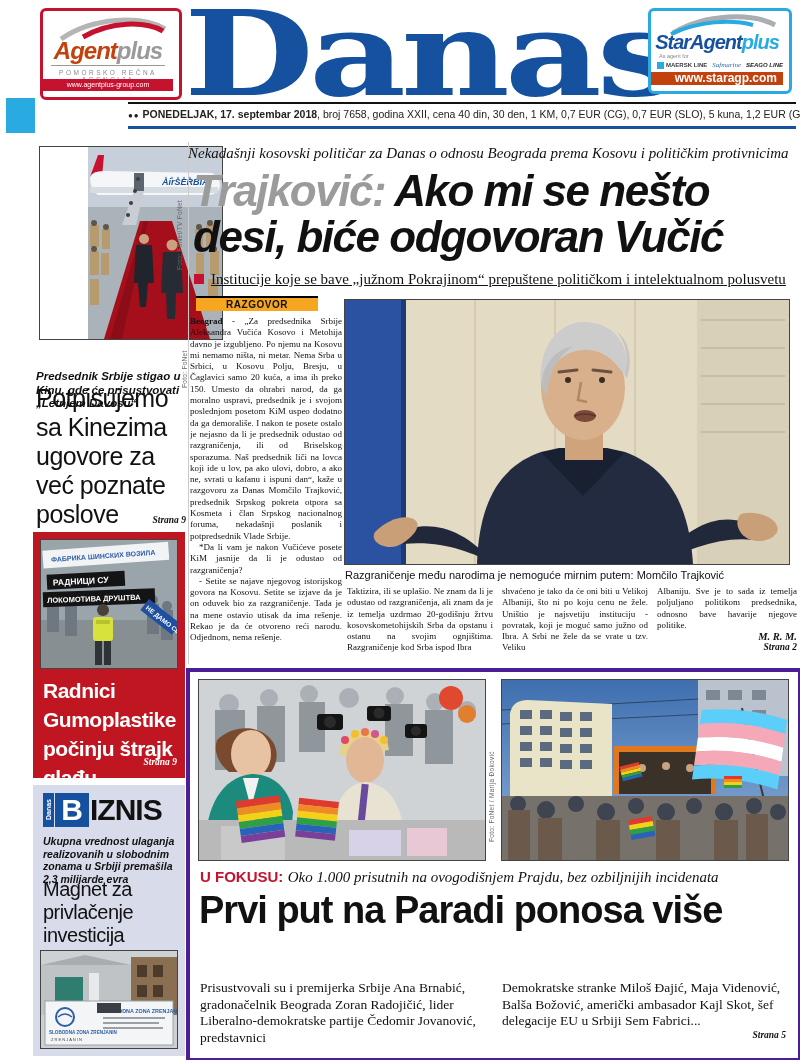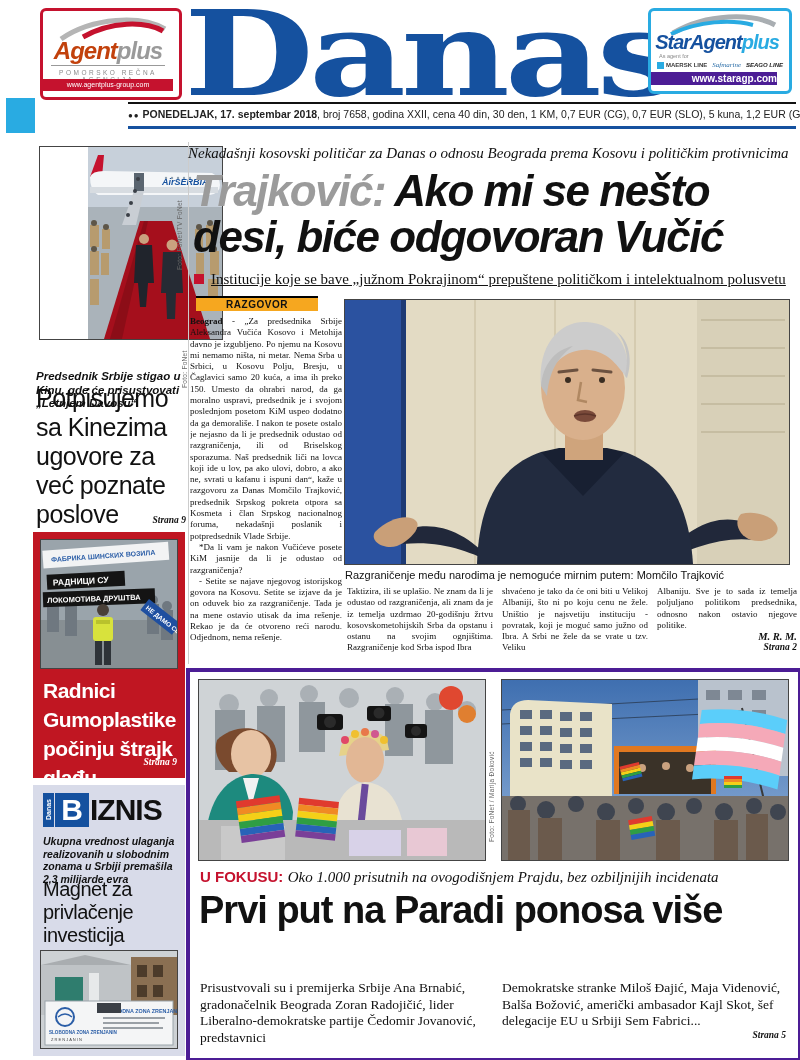--- a/index.html
+++ b/index.html
@@ -7,21 +7,21 @@
         font-family:"Liberation Sans",sans-serif;color:#111;}
   .abs{position:absolute;}
   
   .logobox{border-radius:6px;overflow:hidden;background:#fff;}
   .agent-box{border:3px solid #c5122e;}
   .star-box{border:3px solid #29abe2;}
   .agent-brand{font-style:italic;font-weight:bold;font-size:24px;letter-spacing:-1px;}
   .agent-tag{font-size:6.5px;letter-spacing:2.5px;color:#8a8a8a;text-align:center;}
   .agent-urlbar{background:#c5122e;color:#fff;font-size:7px;text-align:center;line-height:12px;}
   .star-brand{font-style:italic;font-weight:bold;font-size:20px;letter-spacing:-1px;}
-  .star-urlbar{background:#4c1d95;color:#fff;font-size:10px;font-weight:bold;text-align:right;line-height:13px;}
+  .star-urlbar{background:#c2410c;color:#fff;font-size:12px;font-weight:bold;text-align:right;line-height:13px;padding-right:6px;}
   .masthead{font-family:"DejaVu Serif",serif;font-weight:bold;color:#15519f;
             font-size:118px;line-height:0.78;transform:scaleX(1.27);transform-origin:left top;letter-spacing:-4px;}
   .dateline{border-top:2px solid #111;border-bottom:3px solid #15519f;
             font-size:10.5px;line-height:20px;white-space:nowrap;color:#222;}
   .dateline b{font-weight:bold;}
   
   .kicker{font-family:"Liberation Serif",serif;font-style:italic;font-size:15px;}
   .hl{font-weight:bold;font-size:44px;letter-spacing:-1.5px;line-height:46px;}
   .hl-gray{color:#9b9b9b;}
   .subhead{font-family:"Liberation Serif",serif;font-size:15px;text-decoration:underline;}
@@ -315,21 +315,21 @@
   </div>
   <div class="abs caption" style="left:345px;top:569px;width:444px;">Razgraničenje među narodima je nemoguće mirnim putem: Momčilo Trajković</div>
 
   <div class="abs body-serif" style="left:347px;top:586px;width:146px;height:76px;overflow:hidden;">
       <p class="first">Taktizira, ili se uplašio. Ne znam da li je odustao od razgraničenja, ali znam da je iz temelja uzdrmao 20-godišnju žrtvu kosovskometohijskih Srba da opstanu i ostanu na svojim ognjištima. Razgraničenje kod Srba ispod Ibra</p>
     </div>
   <div class="abs body-serif" style="left:502px;top:586px;width:146px;height:76px;overflow:hidden;">
       <p class="first">shvaćeno je tako da će oni biti u Velikoj Albaniji, što ni po koju cenu ne žele. Uništio je najsvetiju instituciju - povratak, koji je moguć samo južno od Ibra. A Srbi ne žele da se vrate u tzv. Veliku</p>
     </div>
   <div class="abs body-serif" style="left:657px;top:586px;width:140px;height:76px;overflow:hidden;">
-    <p class="first">Albaniju. Sve je to sada iz temelja poljuljano politikom predsednika, odnosno nakon ostavio njegove politike.</p>
+    <p class="first">Albaniju. Sve je to sada iz temelja poljuljano politikom predsednika, odnosno bave havarije njegove politike.</p>
     <div class="byline">M. R. M.</div>
     <div class="pageref">Strana 2</div>
   </div>
 
   <div class="abs fokus-box" style="left:186px;top:668px;width:608px;height:386px;">
 
     <div class="abs photo-frame" style="left:9px;top:8px;width:286px;height:180px;">
       <svg width="286" height="180" viewBox="0 0 286 180">
         <rect width="286" height="180" fill="#cfd3d6"></rect>
         <g fill="#aab0b5">

